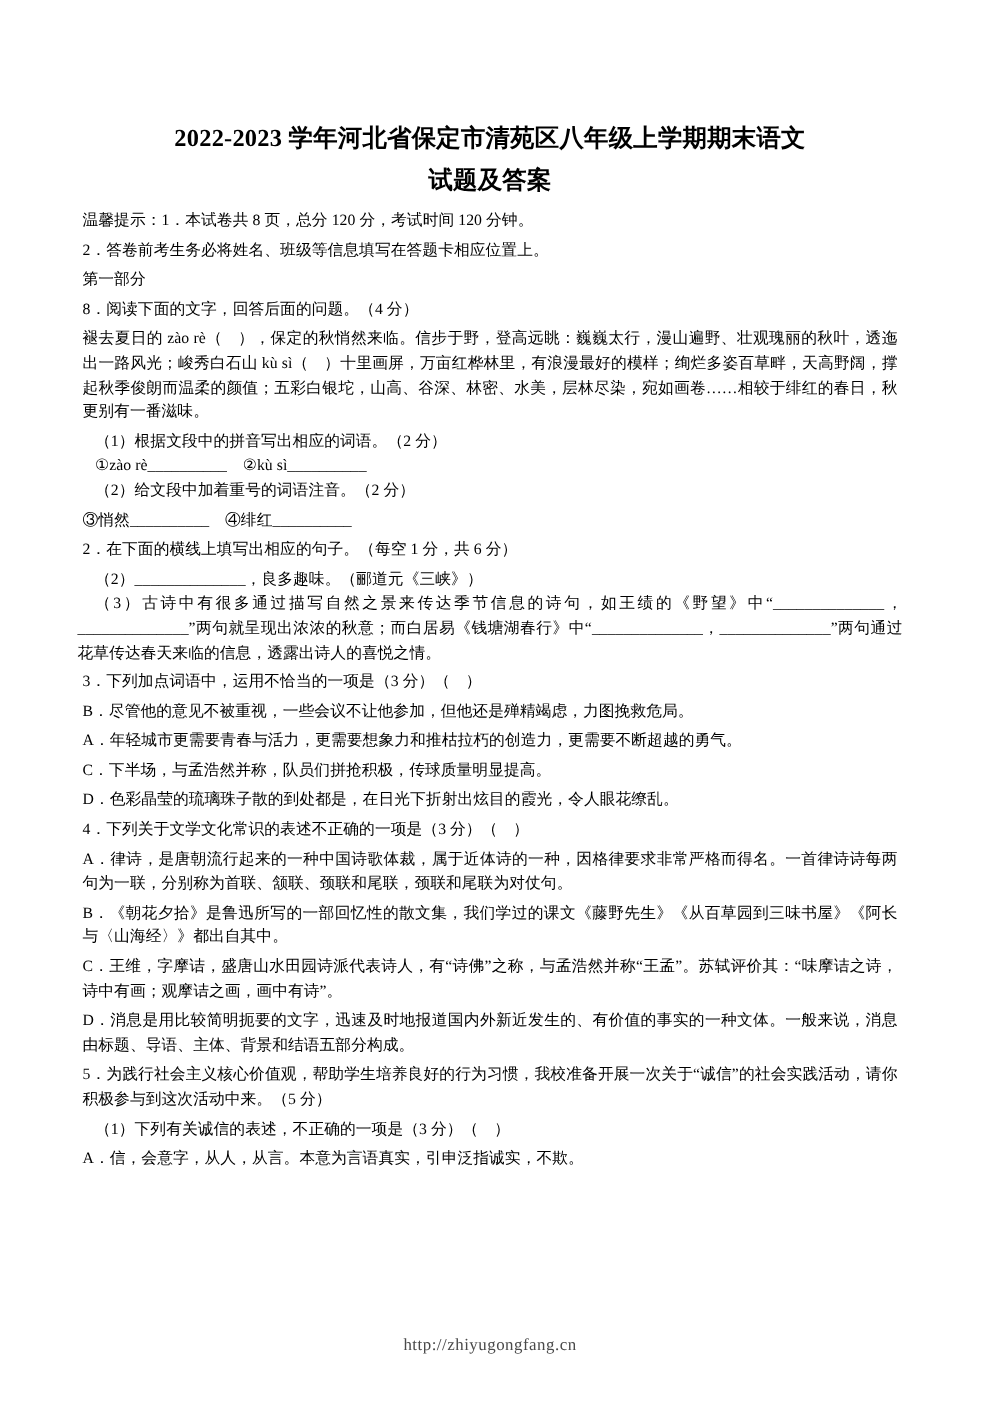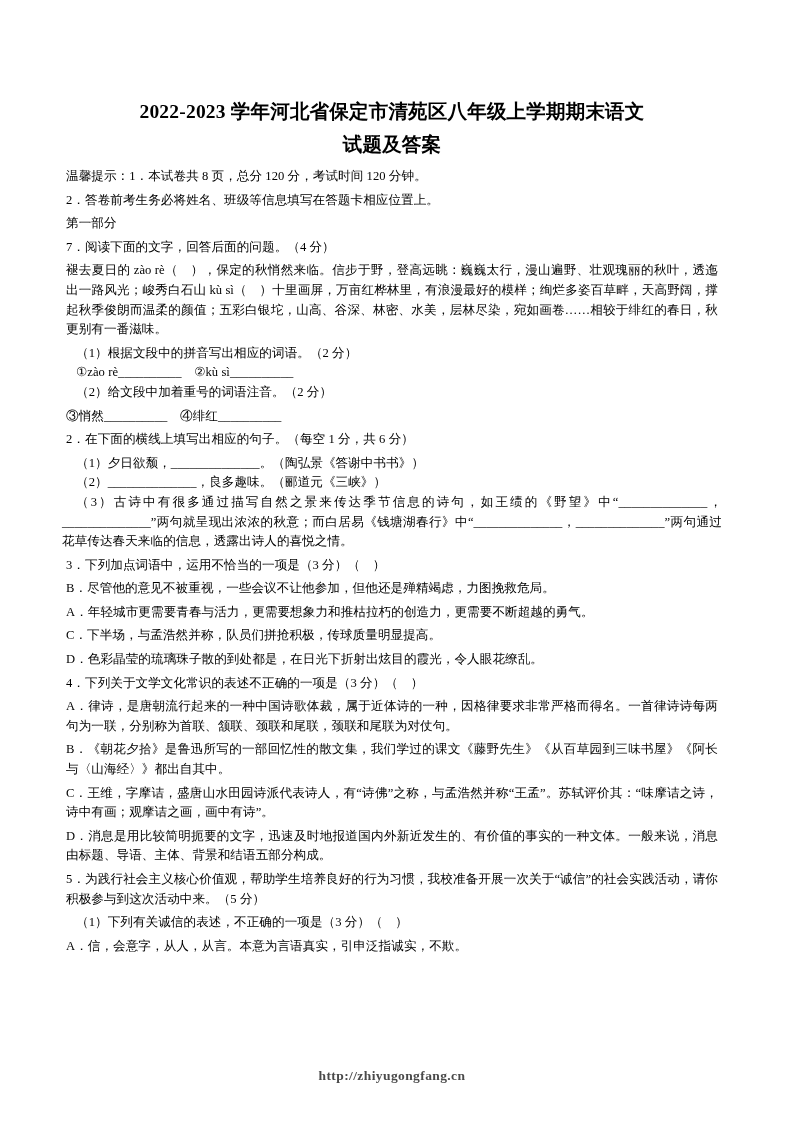--- a/index.html
+++ b/index.html
@@ -50,49 +50,47 @@
   .footer-url {
     position: absolute;
     left: 0;
     right: 0;
     bottom: 38px;
     text-align: center;
     font-size: 13.5px;
     color: #4a4a4a;
     font-family: "Liberation Serif", "DejaVu Serif", serif;
     letter-spacing: 0.4px;
-    font-weight: bold;
   }
 </style>
 </head>
 <body>
 
 <div class="page">
 
   <h1 class="doc-title">
     <span>2022-2023 学年河北省保定市清苑区八年级上学期期末语文</span>
     <span class="line2">试题及答案</span>
   </h1>
 
   <div class="body-text">
 
     <p class="p">温馨提示：1．本试卷共 8 页，总分 120 分，考试时间 120 分钟。</p>
     <p class="p">2．答卷前考生务必将姓名、班级等信息填写在答题卡相应位置上。</p>
 
     <p class="p">第一部分</p>
 
-    <p class="p">7．阅读下面的文字，回答后面的问题。（4 分）</p>
+    <p class="p">8．阅读下面的文字，回答后面的问题。（4 分）</p>
     <p class="p">褪去夏日的 zào rè（　），保定的秋悄然来临。信步于野，登高远眺：巍巍太行，漫山遍野、壮观瑰丽的秋叶，透迤出一路风光；峻秀白石山 kù sì（　）十里画屏，万亩红桦林里，有浪漫最好的模样；绚烂多姿百草畔，天高野阔，撑起秋季俊朗而温柔的颜值；五彩白银坨，山高、谷深、林密、水美，层林尽染，宛如画卷……相较于绯红的春日，秋更别有一番滋味。</p>
     <p class="p-indent">（1）根据文段中的拼音写出相应的词语。（2 分）</p>
     <p class="p-indent">①zào rè__________　②kù sì__________</p>
     <p class="p-indent">（2）给文段中加着重号的词语注音。（2 分）</p>
     <p class="p">③悄然__________　④绯红__________</p>
 
     <p class="p">2．在下面的横线上填写出相应的句子。（每空 1 分，共 6 分）</p>
-    <p class="p-indent">（1）夕日欲颓，______________。（陶弘景《答谢中书书》）</p>
     <p class="p-indent">（2）______________，良多趣味。（郦道元《三峡》）</p>
     <p class="p-indent">（3）古诗中有很多通过描写自然之景来传达季节信息的诗句，如王绩的《野望》中“______________，______________”两句就呈现出浓浓的秋意；而白居易《钱塘湖春行》中“______________，______________”两句通过花草传达春天来临的信息，透露出诗人的喜悦之情。</p>
 
     <p class="p">3．下列加点词语中，运用不恰当的一项是（3 分）（　）</p>
     <p class="p">B．尽管他的意见不被重视，一些会议不让他参加，但他还是殚精竭虑，力图挽救危局。</p>
     <p class="p">A．年轻城市更需要青春与活力，更需要想象力和推枯拉朽的创造力，更需要不断超越的勇气。</p>
     <p class="p">C．下半场，与孟浩然并称，队员们拼抢积极，传球质量明显提高。</p>
     <p class="p">D．色彩晶莹的琉璃珠子散的到处都是，在日光下折射出炫目的霞光，令人眼花缭乱。</p>
 
     <p class="p">4．下列关于文学文化常识的表述不正确的一项是（3 分）（　）</p>

